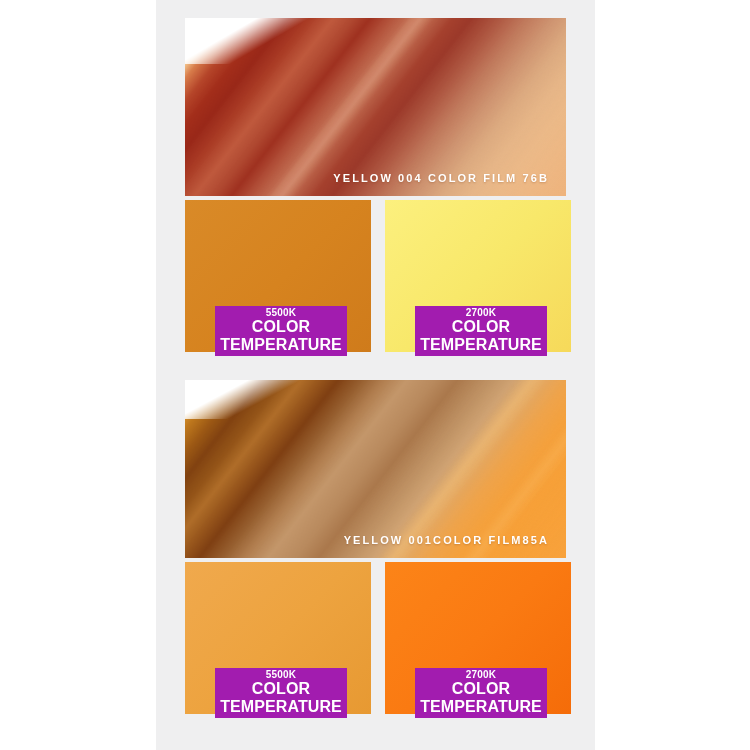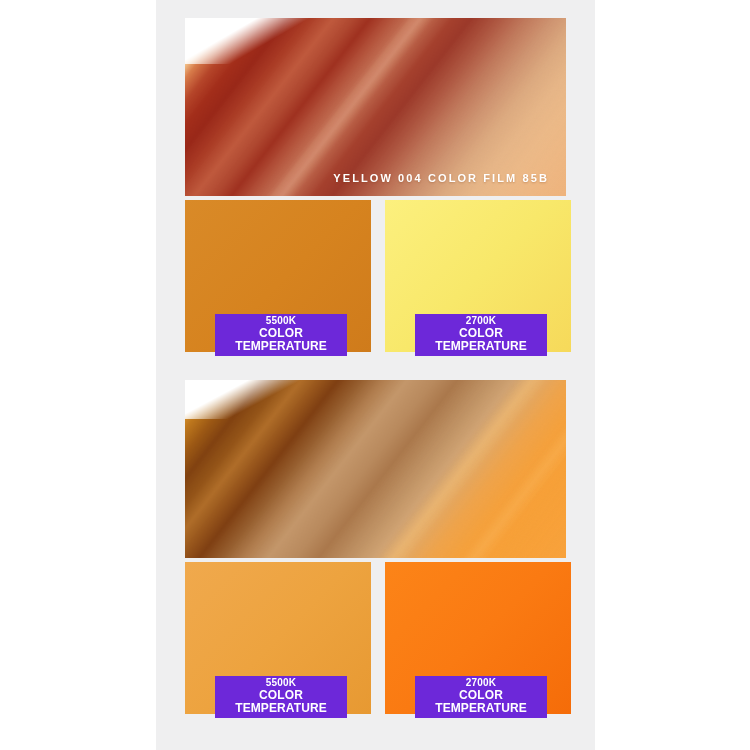--- a/index.html
+++ b/index.html
@@ -256,54 +256,54 @@
   .sw-1-left  { background: linear-gradient(135deg,#d98a28 0%,#d6831f 52%,#cf7b1b 100%); }
   .sw-1-right { background: linear-gradient(135deg,#fcf07e 0%,#f8e86a 50%,#f6d95a 100%); }
   .sw-2-left  { background: linear-gradient(135deg,#f0a94d 0%,#eda33f 50%,#e79932 100%); }
   .sw-2-right { background: linear-gradient(135deg,#fc8418 0%,#fa7a12 50%,#f56c09 100%); }
 
   .badge {
     position: absolute;
     left: 30px;
     bottom: -4px;
     width: 132px;
-    background: #6d28d9;
+    background: #a21caf;
     color: #ffffff;
     text-align: center;
     padding: 2px 0 3px 0;
     line-height: 1.08;
   }
   .badge .badge-k {
     display: block;
     font-size: 10px;
     font-weight: 700;
     letter-spacing: 0.2px;
   }
   .badge .badge-label {
     display: block;
-    font-size: 12px;
+    font-size: 16px;
     font-weight: 700;
     letter-spacing: 0.1px;
   }
 </style>
 </head>
 <body>
 
 <div id="page">
 
   <div class="section" id="section-1">
 
     <div class="hero hero-1">
       <div class="hero-art">
         <div class="hero-base"></div>
         <div class="hero-streaks"></div>
         <div class="hero-glow"></div>
         <div class="hero-corner"></div>
       </div>
-      <div class="hero-caption">YELLOW 004 COLOR FILM 85B</div>
+      <div class="hero-caption">YELLOW 004 COLOR FILM 76B</div>
     </div>
 
     <div class="swatch-row">
 
       <div class="swatch left">
         <div class="swatch-fill sw-1-left"></div>
         <div class="badge">
           <span class="badge-k">5500K</span>
           <span class="badge-label">COLOR TEMPERATURE</span>
         </div>
@@ -322,20 +322,21 @@
 
   <div class="section" id="section-2">
 
     <div class="hero hero-2">
       <div class="hero-art">
         <div class="hero-base"></div>
         <div class="hero-streaks"></div>
         <div class="hero-glow"></div>
         <div class="hero-corner"></div>
       </div>
+      <div class="hero-caption">YELLOW 001COLOR FILM85A</div>
     </div>
 
     <div class="swatch-row">
 
       <div class="swatch left">
         <div class="swatch-fill sw-2-left"></div>
         <div class="badge">
           <span class="badge-k">5500K</span>
           <span class="badge-label">COLOR TEMPERATURE</span>
         </div>

